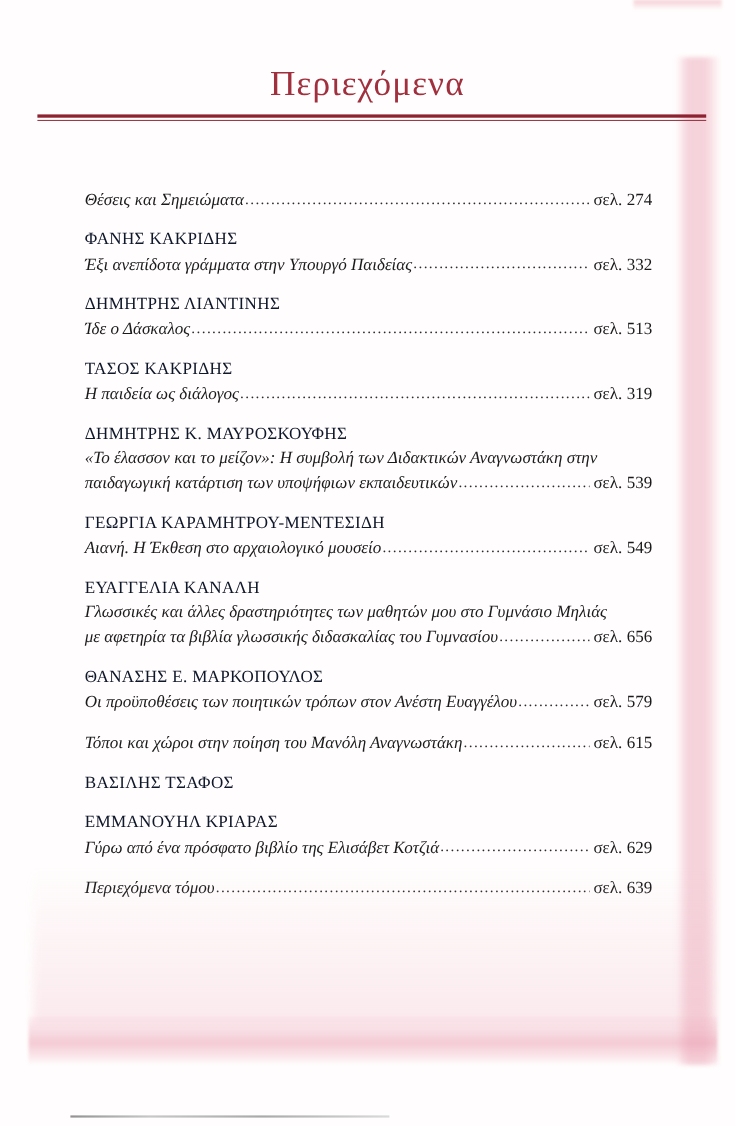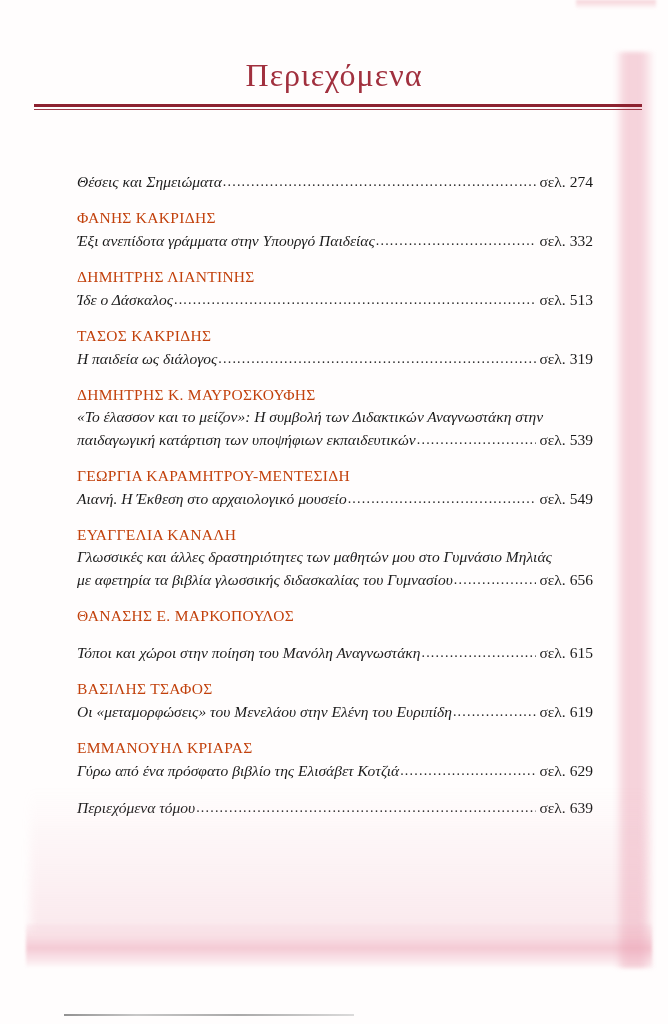--- a/index.html
+++ b/index.html
@@ -69,21 +69,21 @@
 
   
   .entries {
     margin: 60px 75px 0 77px;
     font-size: 15.5px;
   }
   .entry { margin-bottom: 14px; }
   .author {
     line-height: 22px;
     letter-spacing: 0.3px;
-    color: #c2410c;
+    color: #0f172a;
   }
   .title-line {
     font-style: italic;
     line-height: 22px;
   }
   .title-row {
     display: flex;
     align-items: flex-end;
     line-height: 22px;
   }
@@ -182,37 +182,37 @@
     <div class="title-line">Γλωσσικές και άλλες δραστηριότητες των μαθητών μου στο Γυμνάσιο Μηλιάς</div>
       <div class="title-row">
       <span class="entry-title">με αφετηρία τα βιβλία γλωσσικής διδασκαλίας του Γυμνασίου</span>
       <span class="leader"></span>
       <span class="page-ref"><span class="page-label">σελ.</span><span class="page-number">656</span></span>
     </div>
   </div>
 
   <div class="entry">
     <div class="author">ΘΑΝΑΣΗΣ Ε. ΜΑΡΚΟΠΟΥΛΟΣ</div>
+    <div class="title-row">
+      <span class="entry-title">Οι προϋποθέσεις των ποιητικών τρόπων στον Ανέστη Ευαγγέλου</span>
+      <span class="leader"></span>
+      <span class="page-ref"><span class="page-label">σελ.</span><span class="page-number">579</span></span>
+    </div>
   </div>
 
   <div class="entry">
     <div class="title-row">
       <span class="entry-title">Τόποι και χώροι στην ποίηση του Μανόλη Αναγνωστάκη</span>
       <span class="leader"></span>
       <span class="page-ref"><span class="page-label">σελ.</span><span class="page-number">615</span></span>
     </div>
   </div>
 
   <div class="entry">
     <div class="author">ΒΑΣΙΛΗΣ ΤΣΑΦΟΣ</div>
-    <div class="title-row">
-      <span class="entry-title">Οι «μεταμορφώσεις» του Μενελάου στην Ελένη του Ευριπίδη</span>
-      <span class="leader"></span>
-      <span class="page-ref"><span class="page-label">σελ.</span><span class="page-number">619</span></span>
-    </div>
   </div>
 
   <div class="entry">
     <div class="author">ΕΜΜΑΝΟΥΗΛ ΚΡΙΑΡΑΣ</div>
     <div class="title-row">
       <span class="entry-title">Γύρω από ένα πρόσφατο βιβλίο της Ελισάβετ Κοτζιά</span>
       <span class="leader"></span>
       <span class="page-ref"><span class="page-label">σελ.</span><span class="page-number">629</span></span>
     </div>
   </div>

